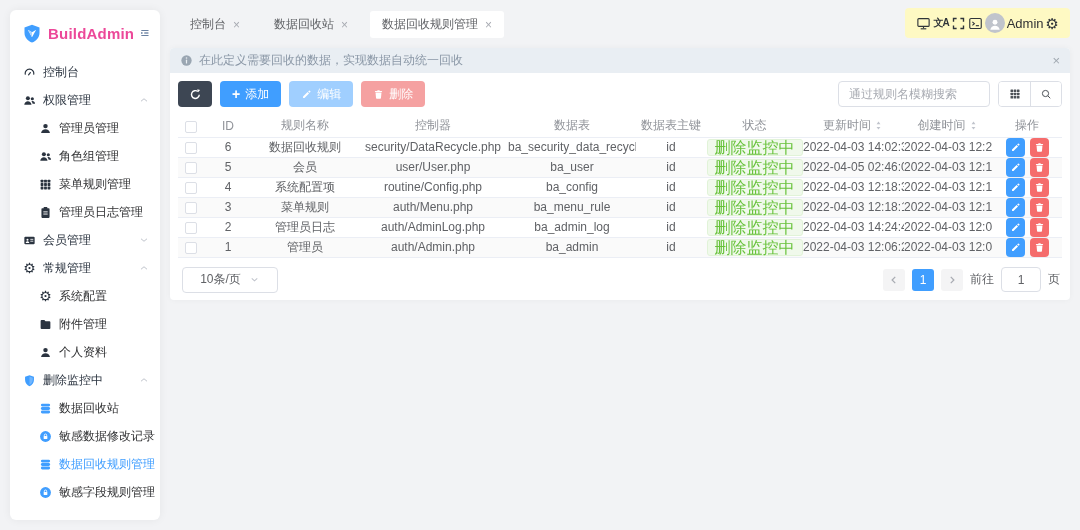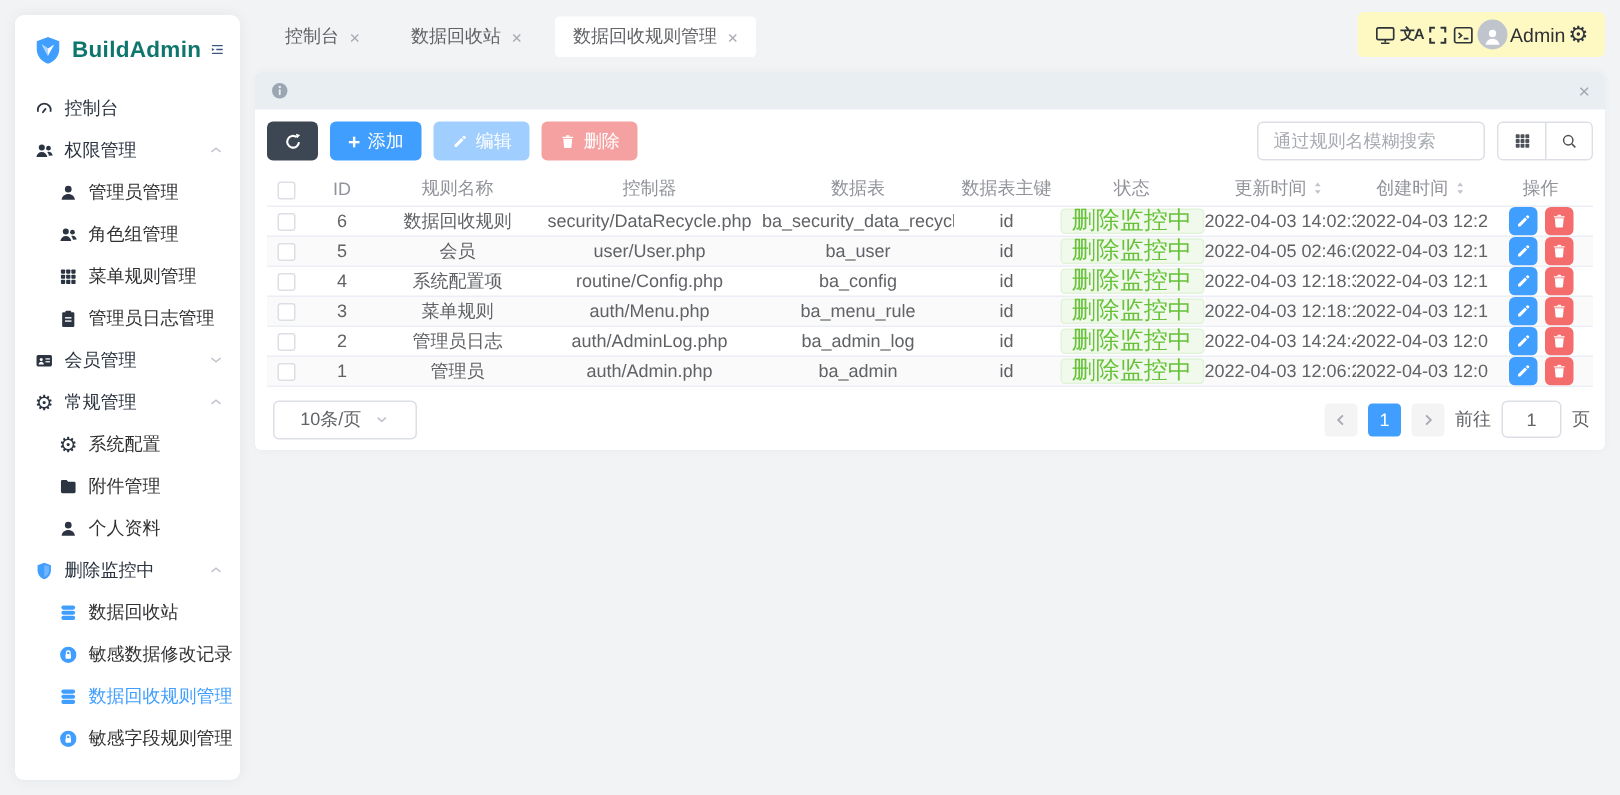--- a/index.html
+++ b/index.html
@@ -13,21 +13,21 @@
   svg { display:block; width:100%; height:100%; }
 
   
   .sidebar {
     position:absolute; left:10px; top:10px; width:150px; height:510px;
     background:#fff; border-radius:6px; box-shadow:0 0 10px rgba(0,0,0,.06);
     overflow:hidden;
   }
   .sidebar-header { display:flex; align-items:center; gap:6px; padding:13px 10px 9px 12px; }
   .logo-mark { width:20px; height:20px; flex:0 0 auto; }
-  .brand-name { font-size:15px; font-weight:bold; color:#0f766e; letter-spacing:.2px; }
+  .brand-name { font-size:15px; font-weight:bold; color:#ec4899; letter-spacing:.2px; }
   .fold-icon { width:16px; height:16px; margin-left:auto; color:#3a5883; cursor:pointer; }
   .menu { padding:6px 0 0 0; }
   .menu-item { height:28px; display:flex; align-items:center; gap:7px; padding:0 10px 0 13px; color:#2b3440; cursor:pointer; }
   .menu-item.child { padding-left:29px; color:#303133; }
   .menu-item.active { color:#409eff; }
   .mi-icon { width:13px; height:13px; flex:0 0 auto; color:#2b3440; display:flex; align-items:center; justify-content:center; font-size:13px; line-height:1; }
   .mi-icon.blue, .menu-item.active .mi-icon { color:#409eff; }
   .mi-label { white-space:nowrap; }
   .mi-chevron { width:12px; height:12px; margin-left:auto; color:#c0c4cc; }
 
@@ -362,20 +362,21 @@
 <main class="main-card">
 
   <div class="alert">
     <span class="alert-info-icon">
       <svg viewBox="0 0 24 24">
           <circle cx="12" cy="12" r="9.5" fill="#9aa6b2"></circle>
           <rect x="10.9" y="10.3" width="2.2" height="7.2" rx="1.1" fill="#e9eef3"></rect>
           <circle cx="12" cy="7.3" r="1.5" fill="#e9eef3"></circle>
         </svg>
     </span>
+    <span>在此定义需要回收的数据，实现数据自动统一回收</span>
     <span class="alert-close">×</span>
   </div>
 
   <div class="toolbar">
     <button class="btn btn-refresh">
       <span class="bicon">
         <svg viewBox="0 0 24 24">
             <path d="M19 12.5A7.2 7.2 0 1 1 16.3 6.4" fill="none" stroke="#fff" stroke-width="2.6"></path>
             <path d="M15.2 2.2l5.3 1.6-3.7 4z" fill="#fff"></path>
           </svg>

